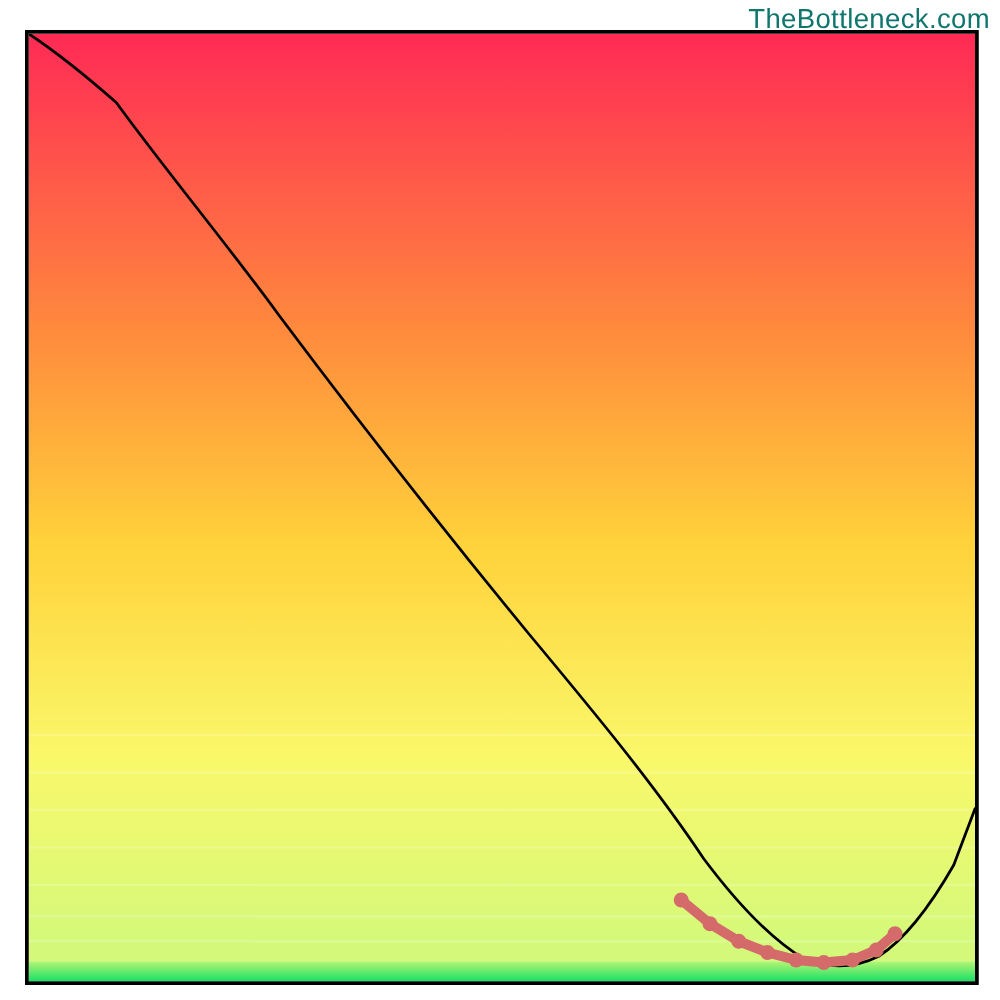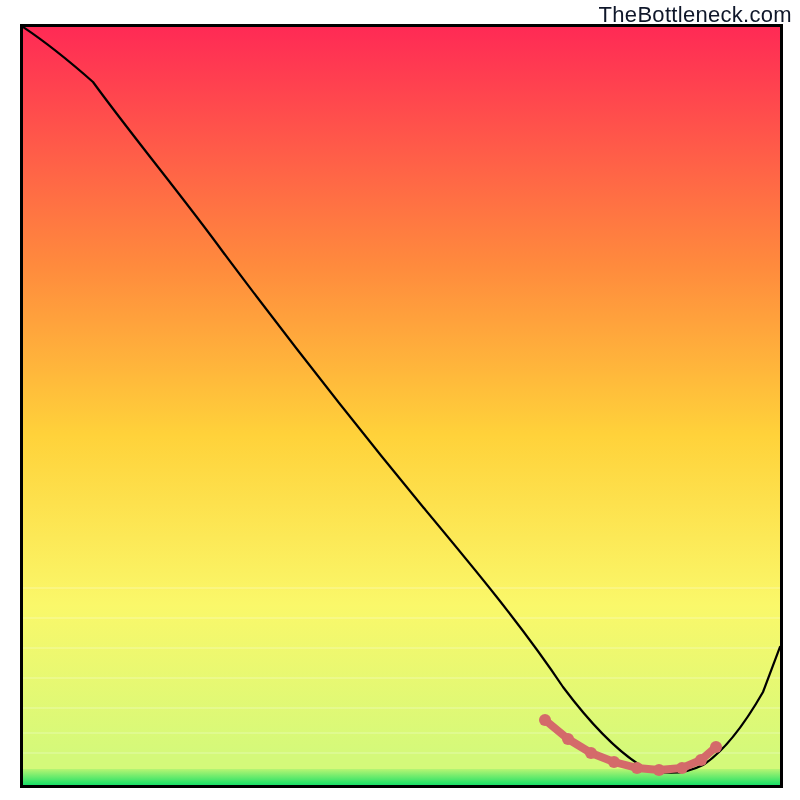--- a/index.html
+++ b/index.html
@@ -15,21 +15,21 @@
     position: relative;
     width: 800px;
     height: 800px;
   }
   .watermark {
     position: absolute;
     top: 2px;
     right: 8px;
     font-size: 22px;
     font-weight: 500;
-    color: #0f172a;
+    color: #0f766e;
     letter-spacing: 0.3px;
     z-index: 10;
     font-family: Arial, sans-serif;
   }
   .plot {
     position: absolute;
     left: 20px;
     top: 24px;
     width: 763px;
     height: 764px;

